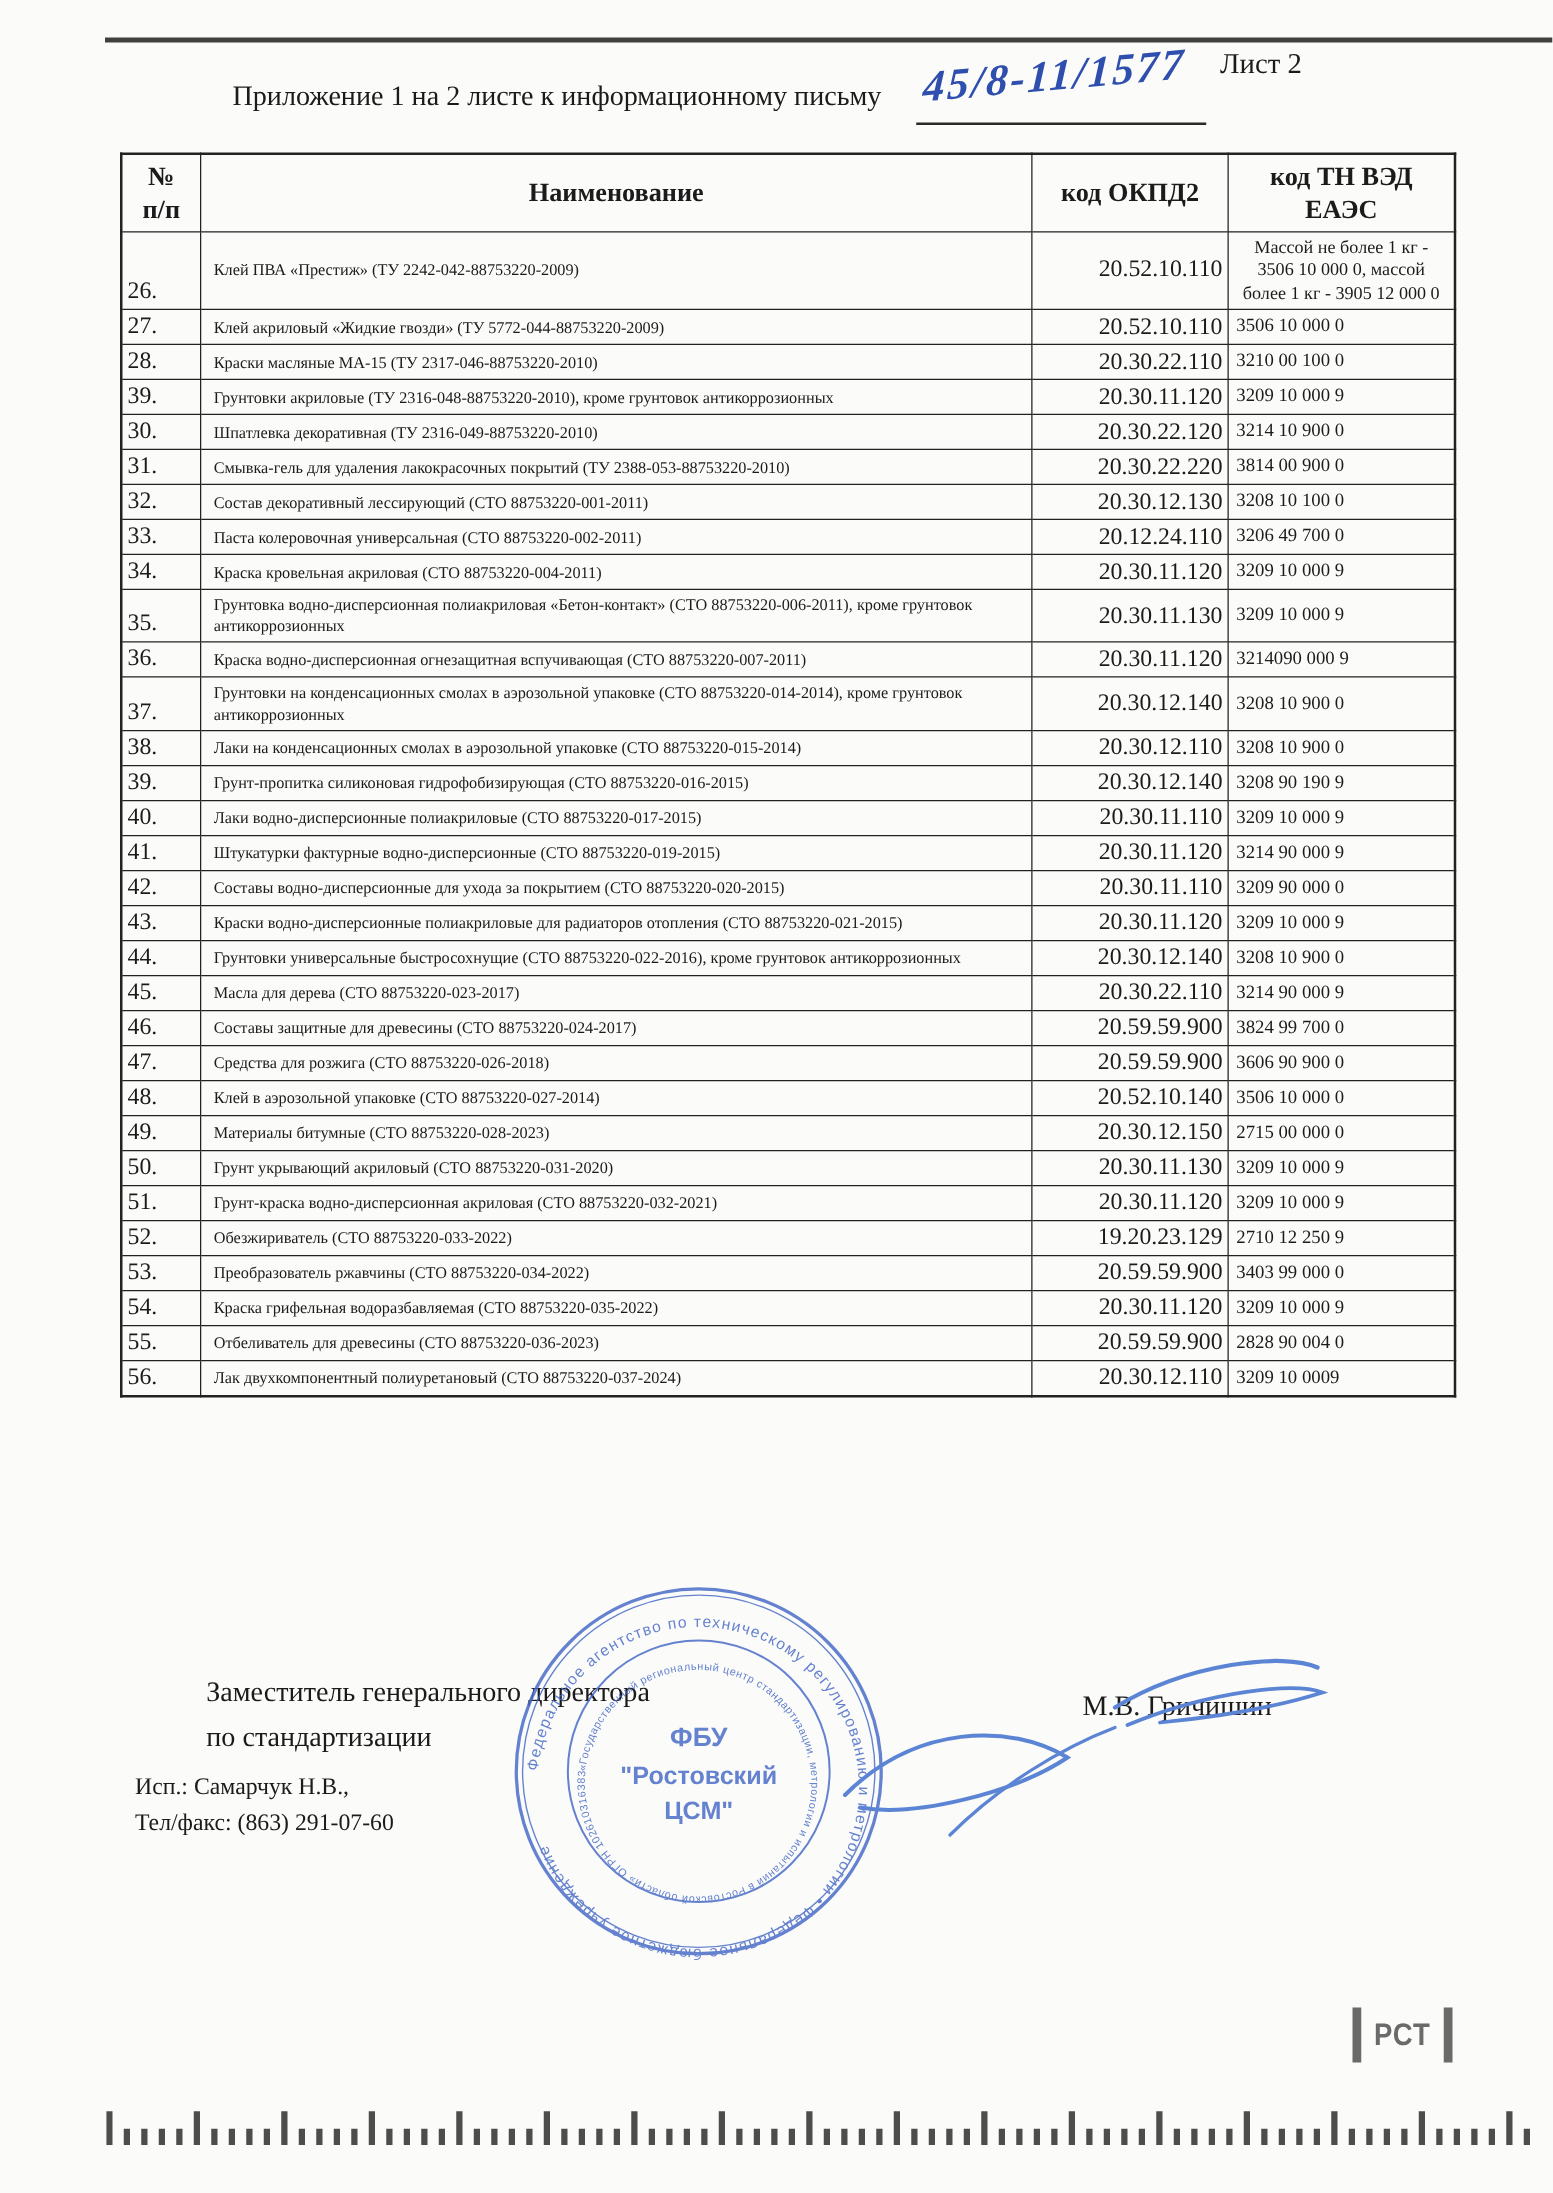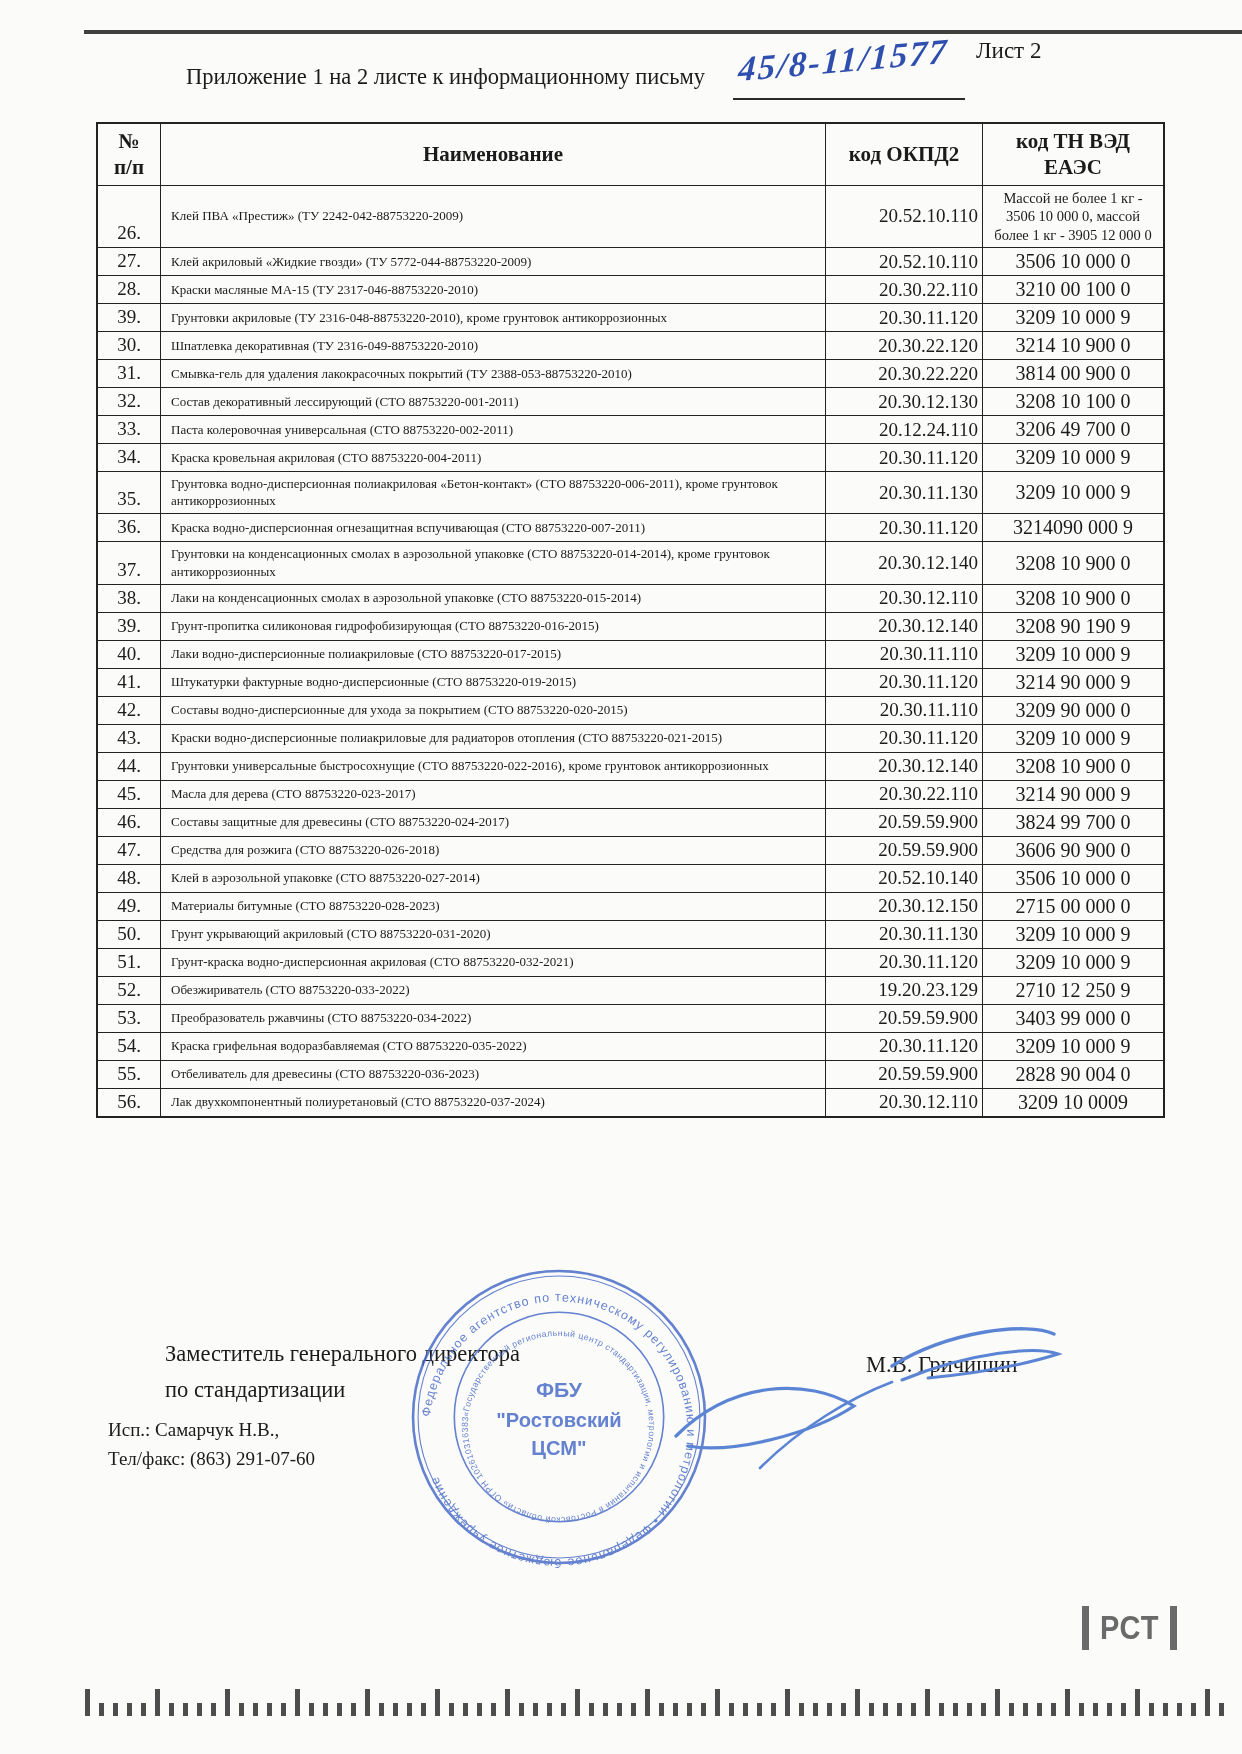--- a/index.html
+++ b/index.html
@@ -25,32 +25,32 @@
     position:absolute;left:96px;top:122px;width:1050px;
     border-collapse:collapse;table-layout:fixed;
     border:2.6px solid #222;
   }
   table.doc th, table.doc td{border:1.7px solid #222;}
   table.doc th{font-size:21px;font-weight:bold;text-align:center;padding:4px 2px;line-height:1.25;}
   .c-num{width:58px;}
   .c-name{width:660px;}
   .c-okpd{width:152px;}
   .c-tnved{width:176px;}
-  td.c-num{font-size:19px;text-align:center;vertical-align:bottom;padding:2px 4px 3px;}
+  td.c-num{font-size:19px;vertical-align:bottom;padding:2px 4px 3px;}
   td.c-name{font-size:13px;padding:3px 10px 4px;vertical-align:middle;line-height:1.32;}
   td.c-okpd{font-size:19px;text-align:right;vertical-align:middle;padding:2px 4px;}
-  td.c-tnved{font-size:20px;text-align:center;vertical-align:middle;padding:2px 6px;}
+  td.c-tnved{font-size:15px;vertical-align:middle;padding:2px 6px;}
   td.c-tnved.small{font-size:14.5px;text-align:center;line-height:1.28;padding:3px 7px;}
   .position-block{position:absolute;left:165px;top:1336px;font-size:22.5px;line-height:1.6;}
   .signer{position:absolute;left:866px;top:1352px;font-size:22.5px;}
   .executor{position:absolute;left:108px;top:1416px;font-size:19px;line-height:1.5;}
   .stamp{position:absolute;left:408px;top:1266px;width:302px;height:302px;opacity:.82;pointer-events:none;}
   .signature{position:absolute;left:640px;top:1308px;width:440px;height:180px;pointer-events:none;}
   .rst{position:absolute;left:1082px;top:1606px;display:flex;align-items:center;gap:7px;
-       font-family:"Liberation Sans", sans-serif;font-weight:bold;font-size:33px;color:#6a6a6a;}
+       font-family:"Liberation Sans", sans-serif;font-weight:bold;font-size:25px;color:#6a6a6a;}
   .rst-v{width:7px;height:44px;background:#6a6a6a;display:inline-block;}
   .rst-label{transform:scaleX(.88);letter-spacing:1px;}
   .barcode{position:absolute;left:85px;top:1686px;width:1155px;height:30px;
            display:flex;align-items:flex-end;gap:9px;overflow:hidden;}
   .bar{width:5px;height:13px;background:#4d4d4d;flex:0 0 auto;}
   .bar.tall{height:27px;}
 </style>
 </head>
 <body>
 

